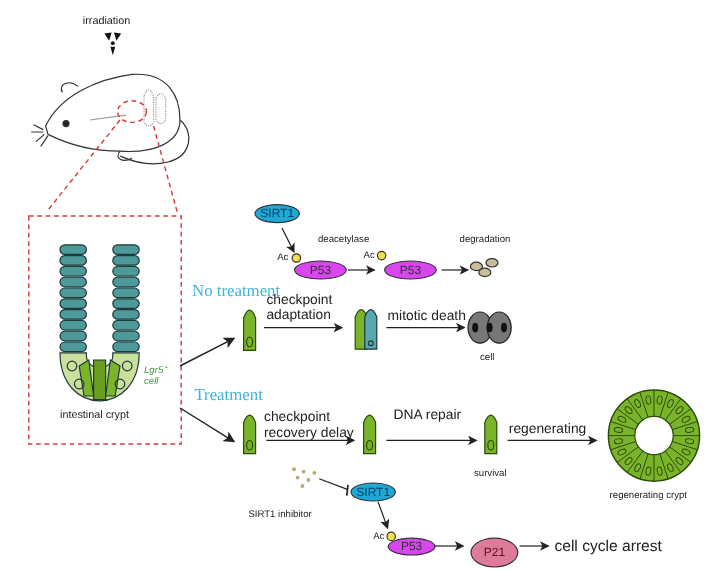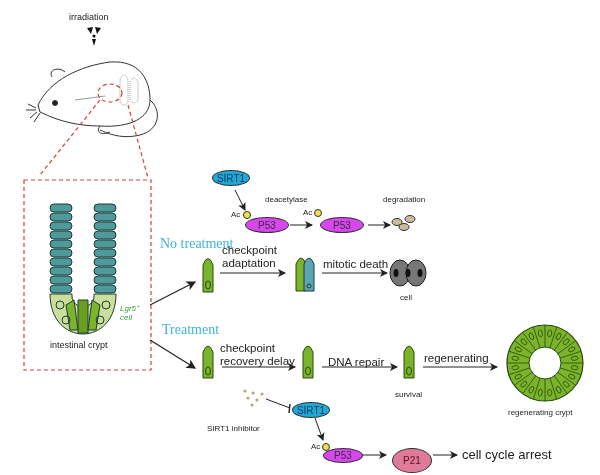--- a/index.html
+++ b/index.html
@@ -214,21 +214,21 @@
     <div>checkpoint</div>
     <div>adaptation</div>
   </div>
 <div class="lbl s11" style="left:323px;top:258px;">mitotic death</div>
 <div class="lbl s8" style="left:400px;top:293px;">cell</div>
 
 <div class="lbl s11" style="left:220px;top:342px;line-height:13px;">
     <div>checkpoint</div>
     <div>recovery delay</div>
   </div>
-<div class="lbl s11" style="left:328px;top:356px;">DNA repair</div>
+<div class="lbl s11" style="left:328px;top:340px;">DNA repair</div>
 <div class="lbl s8" style="left:395px;top:390px;">survival</div>
 <div class="lbl s11" style="left:424px;top:352px;">regenerating</div>
 <div class="lbl s8" style="left:508px;top:408px;">regenerating crypt</div>
 
 <div class="lbl s8" style="left:207px;top:408px;margin-top:16px;">SIRT1 inhibitor</div>
 <div class="pill sirt" style="left:292px;top:402px;width:38px;height:16px;">SIRT1</div>
 <div class="lbl s8" style="left:311px;top:442px;">Ac</div>
 <div class="pill p53" style="left:323px;top:448px;width:40px;height:15px;">P53</div>
 <div class="pill p21" style="left:392px;top:448px;width:40px;height:25px;">P21</div>
 <div class="lbl s13" style="left:462px;top:447px;">cell cycle arrest</div>

